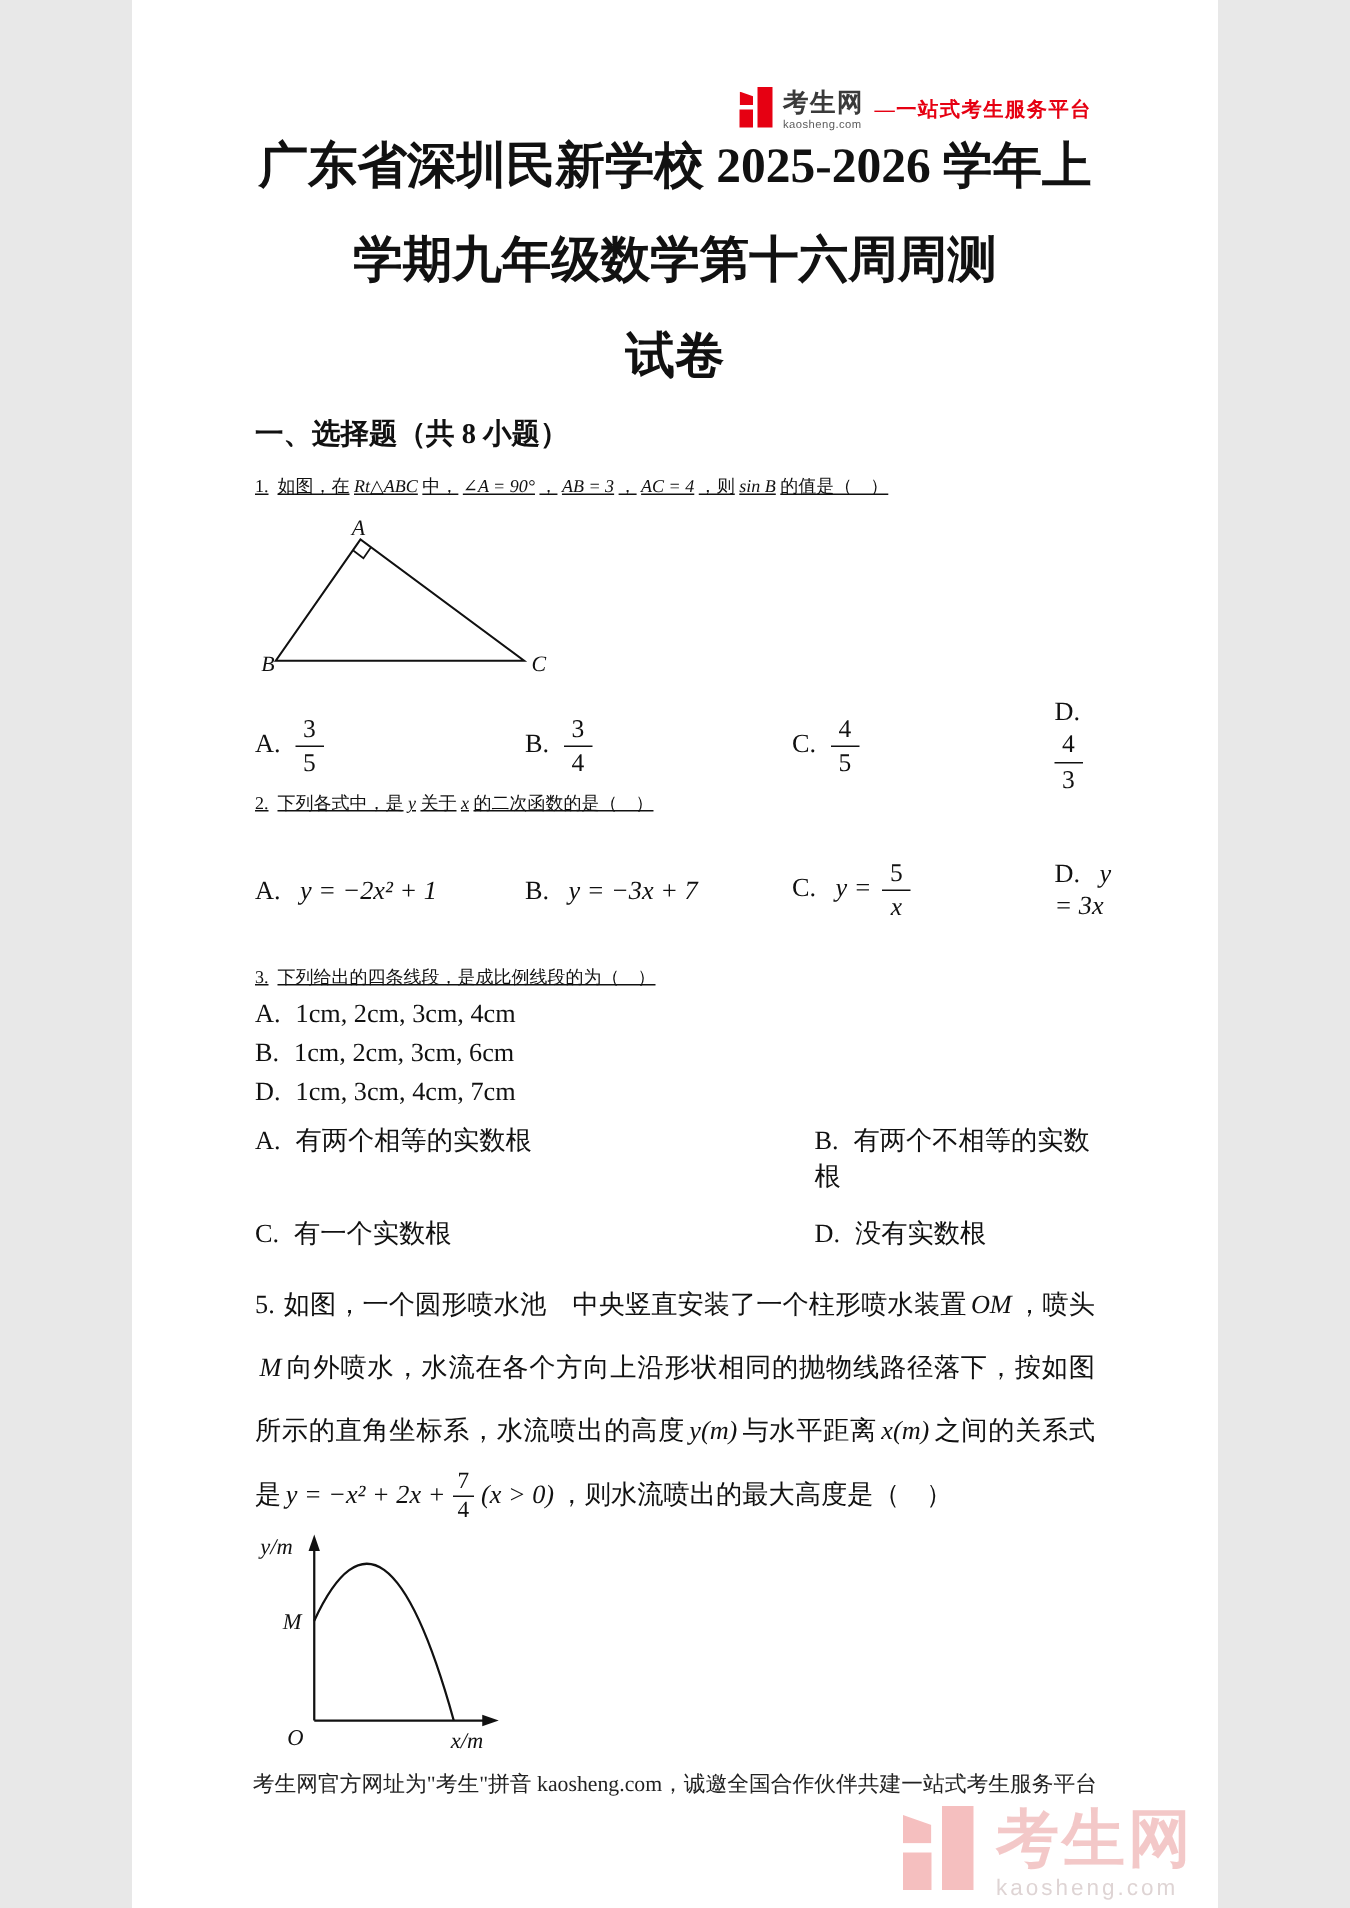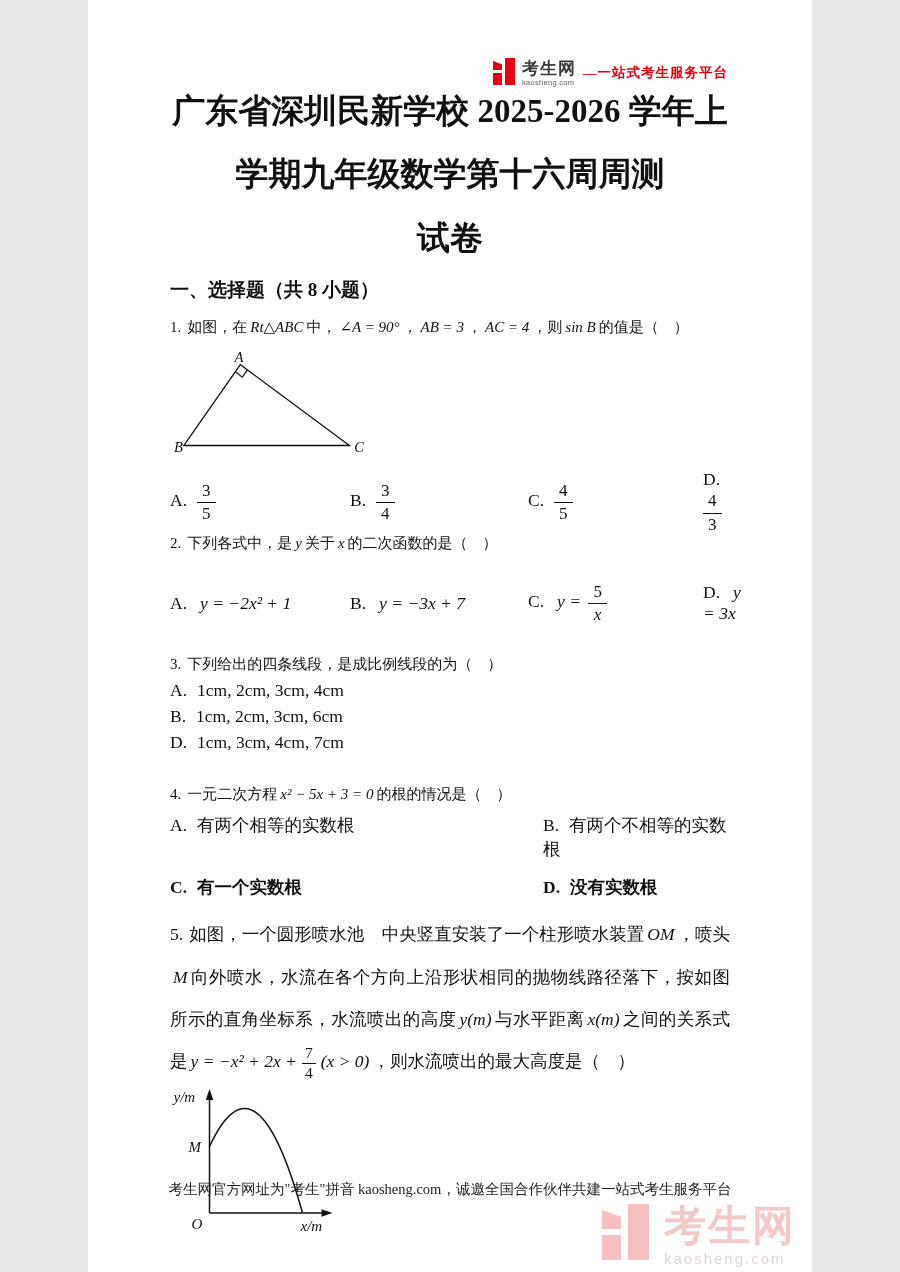--- a/index.html
+++ b/index.html
@@ -22,21 +22,21 @@
   .logo-brand { font-family:"Liberation Sans",sans-serif; font-weight:700; font-size:17px; color:#3a3a3a; letter-spacing:1px; }
   .logo-domain { font-family:"Liberation Sans",sans-serif; font-size:7.5px; color:#5a5a5a; margin-top:2px; letter-spacing:0.3px; }
   .logo-tagline { font-size:13.5px; font-weight:700; color:#e60012; margin-left:7px; letter-spacing:1px; }
 
   
   .title { padding-top:80px; text-align:center; font-weight:700; font-size:33px; line-height:1.92; }
   .title .tline { display:block; }
   .section-heading { margin-top:6px; font-weight:700; font-size:19px; line-height:1.5; }
 
   
-  .qline { margin-top:10px; font-size:15px; line-height:1.65; }
+  .qline { margin-top:10px; font-size:12px; line-height:1.65;text-decoration:underline; }
   .qno { padding-right:6px; }
   .mi { font-style:italic; padding:0 3px; }
   .para { margin-top:14px; font-size:17.5px; line-height:2.42; text-align:justify; }
 
   
   .opt-grid4 { display:grid; grid-template-columns:180px 178px 175px auto; align-items:center; }
   .opt-grid2 { display:grid; grid-template-columns:373px auto; }
   .opt { font-size:17.5px; }
   .olabel { padding-right:10px; }
   .optline { font-size:17.5px; line-height:1.5; }
@@ -46,21 +46,21 @@
   .frac .num { display:block; border-bottom:1.3px solid #111; padding:0 5px 1px; }
   .frac .den { display:block; padding:0 5px; }
   .ifrac { display:inline-block; text-align:center; vertical-align:middle; line-height:1.2; font-size:15.5px; margin:0 2px; }
   .ifrac .num { display:block; border-bottom:1.2px solid #111; padding:0 3px; }
   .ifrac .den { display:block; padding:0 3px; }
   .it { font-style:italic; }
 
   .q1-opts { margin-top:6px; height:52px; }
   .q2-opts { margin-top:18px; height:58px; }
   .q4-opts-r1 { margin-top:7px; }
-  .q4-opts-r2 { margin-top:14px;font-weight:bold; }
+  .q4-opts-r2 { margin-top:14px; }
 
   
   .fig1 { display:block; margin:12px 0 0 4px; }
   .fig2 { display:block; margin:2px 0 0 0; }
   .svgt { font-family:"Liberation Serif","DejaVu Serif",serif; font-size:15px; font-style:italic; fill:#111; }
 
   
   .footer { position:absolute; left:0; right:0; top:1180px; text-align:center;
             font-size:14.5px; color:#222; }
 
@@ -155,23 +155,20 @@
     <div class="optline">
       <span class="olabel">A.</span><span>1cm, 2cm, 3cm, 4cm</span>
     </div>
     <div class="optline">
       <span class="olabel">B.</span><span>1cm, 2cm, 3cm, 6cm</span>
     </div>
     <div class="optline">
       <span class="olabel">D.</span><span>1cm, 3cm, 4cm, 7cm</span>
     </div>
 
-    <div class="qline" style="margin-top:26px;">
-      <span class="qno">4.</span><span>一元二次方程</span><span class="mi">x² − 5x + 3 = 0</span><span>的根的情况是（　）</span>
-    </div>
     <div class="opt-grid2 q4-opts-r1">
       <div class="opt">
         <span class="olabel">A.</span><span>有两个相等的实数根</span>
       </div>
       <div class="opt">
         <span class="olabel">B.</span><span>有两个不相等的实数根</span>
       </div>
     </div>
     <div class="opt-grid2 q4-opts-r2">
       <div class="opt">

